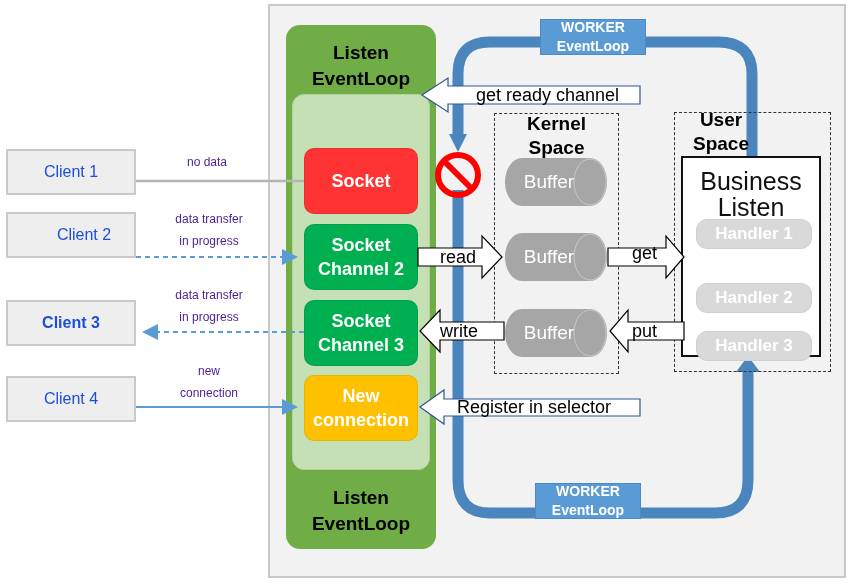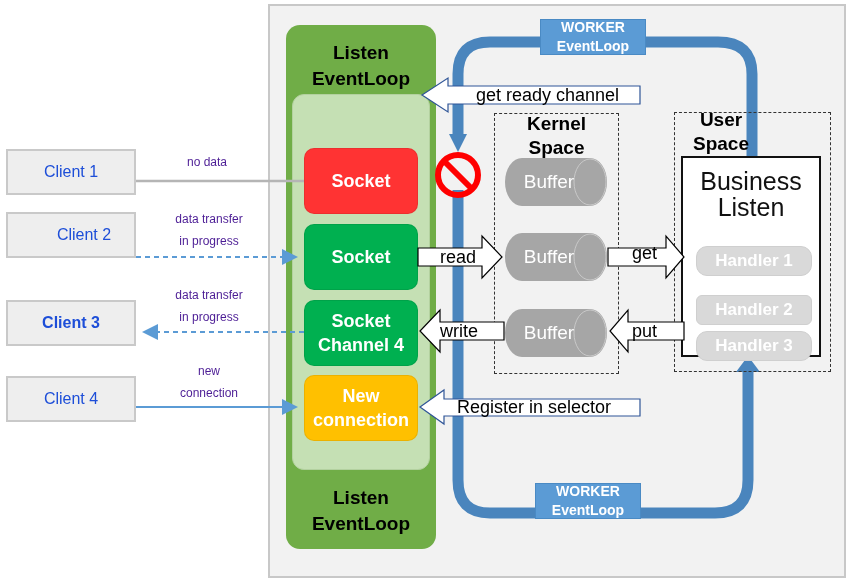--- a/index.html
+++ b/index.html
@@ -87,26 +87,27 @@
 </div>
 
 <div class="abs chan" style="top:148px;background:#ff3333;">
   <div>
       <div>Socket</div>
     </div>
 </div>
 <div class="abs chan" style="top:224px;background:#00b050;">
   <div>
       <div>Socket</div>
+      <div>Channel 2</div>
     </div>
 </div>
 <div class="abs chan" style="top:300px;background:#00b050;">
   <div>
       <div>Socket</div>
-      <div>Channel 4</div>
+      <div>Channel 3</div>
     </div>
 </div>
 <div class="abs chan" style="top:375px;background:#ffc000;">
   <div>
       <div>New</div>
       <div>connection</div>
     </div>
 </div>
 
 <div class="abs worker" style="left:540px;top:19px;">
@@ -155,24 +156,24 @@
   </svg>
   <div class="buf-label">Buffer</div>
 </div>
 
 <div class="abs biz">
   <div class="biz-title">
     <div>Business</div>
     <div>Listen</div>
   </div>
 </div>
-<div class="abs handler" style="top:246px;">
+<div class="abs handler" style="top:219px;">
     <span>Handler 1</span>
   </div>
-<div class="abs handler" style="top:295px;border-radius:6px;">
+<div class="abs handler" style="top:283px;">
     <span>Handler 2</span>
   </div>
 <div class="abs handler" style="top:331px;">
     <span>Handler 3</span>
   </div>
 
 <svg class="overlay" width="850" height="587">
   <defs>
     <marker id="blueTri" markerWidth="8" markerHeight="8" refX="6" refY="4" orient="auto">
       <path d="M0,0 L8,4 L0,8 Z" fill="#5b9bd5"></path>

